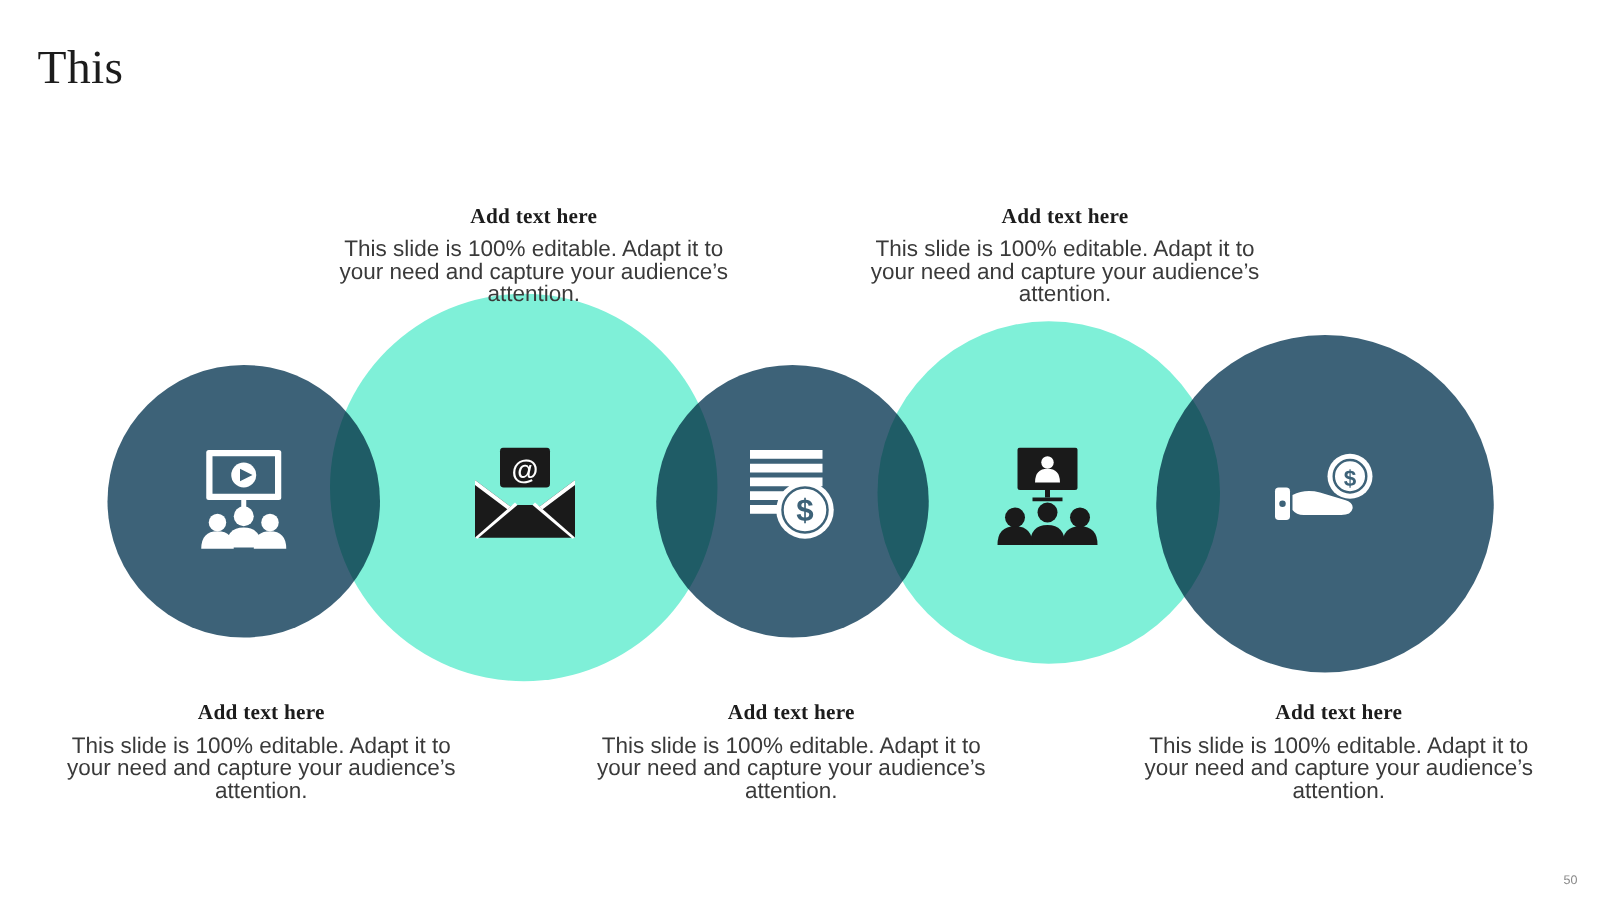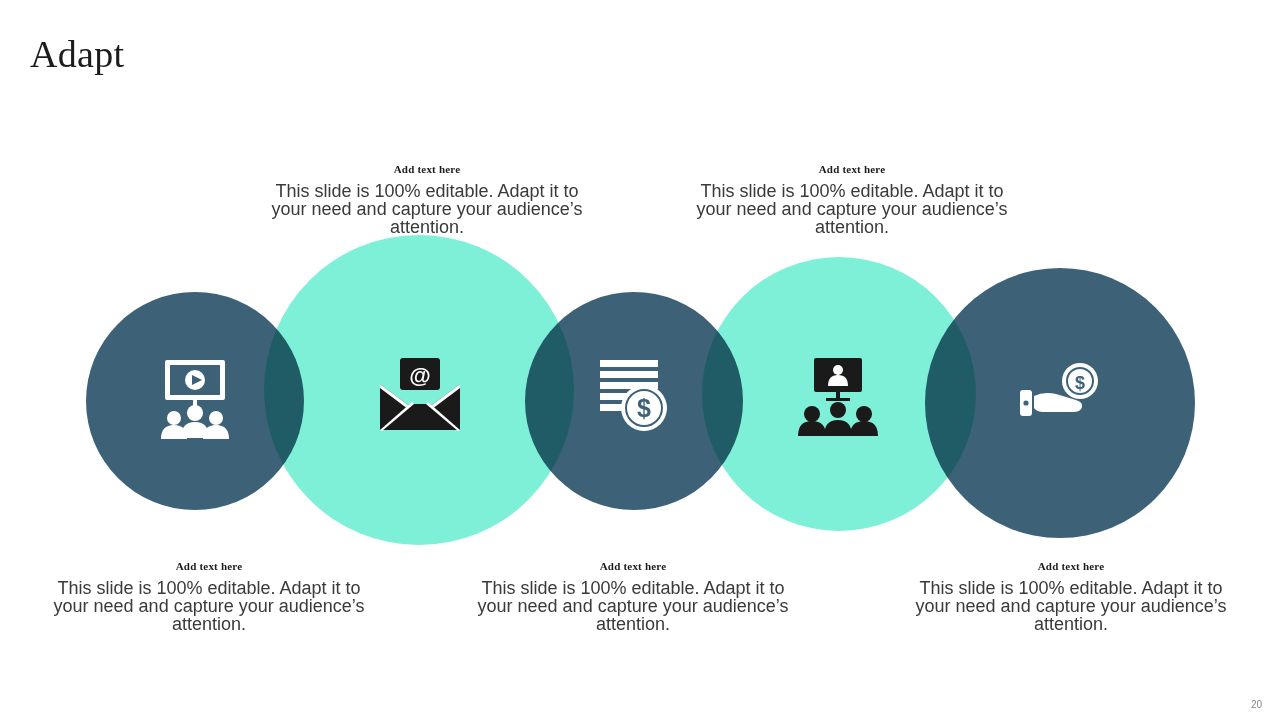--- a/index.html
+++ b/index.html
@@ -67,38 +67,38 @@
   }
 
   
   .txt-block {
     position: absolute;
     text-align: center;
   }
   .txt-head {
     font-family: "Liberation Serif", serif;
     font-weight: bold;
-    font-size: 11px;
+    font-size: 17px;
     color: #1c1c1c;
     margin-bottom: 7px;
     letter-spacing: 0.2px;
   }
   .txt-body {
     font-family: "Liberation Sans", sans-serif;
     font-size: 18px;
     line-height: 18px;
     color: #3a3a3a;
   }
 </style>
 </head>
 <body>
 
 <div class="slide">
 
-  <div class="slide-title">Adapt</div>
+  <div class="slide-title">This</div>
 
   <div class="venn-stage">
 
     <div class="circle dark" style="left:86px; top:292px; width:218px; height:218px;"></div>
 
     <div class="circle dark" style="left:525px; top:292px; width:218px; height:218px;"></div>
 
     <div class="circle dark" style="left:925px; top:268px; width:270px; height:270px;"></div>
 
     <div class="circle light" style="left:264px; top:235px; width:310px; height:310px;"></div>
@@ -193,15 +193,15 @@
   <div class="txt-block" style="left:687px; top:163px; width:330px;">
     <div class="txt-head">Add text here</div>
     <div class="txt-body">This slide is 100% editable. Adapt it to your need and capture your audience’s attention.</div>
   </div>
 
   <div class="txt-block" style="left:906px; top:560px; width:330px;">
     <div class="txt-head">Add text here</div>
     <div class="txt-body">This slide is 100% editable. Adapt it to your need and capture your audience’s attention.</div>
   </div>
 
-  <div class="page-number">20</div>
+  <div class="page-number">50</div>
 
 </div>
 
 </body></html>

